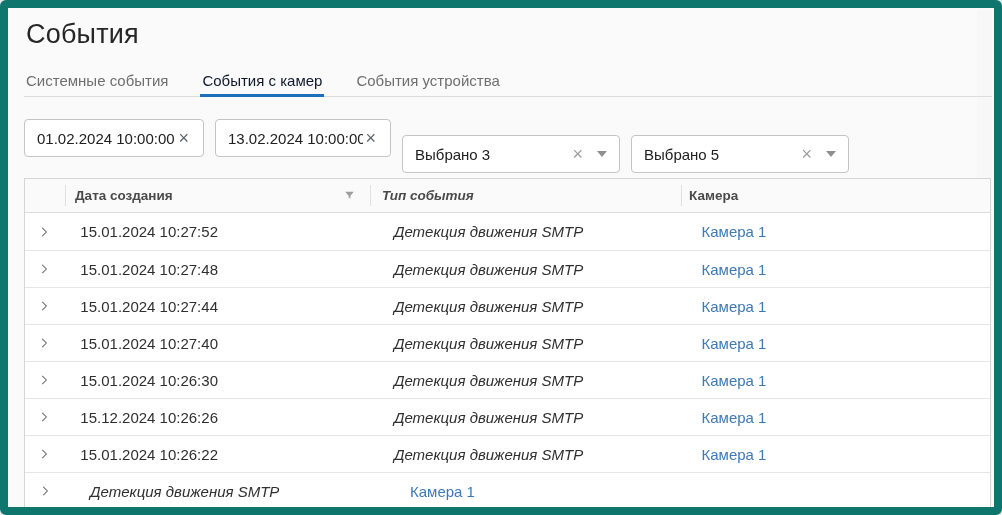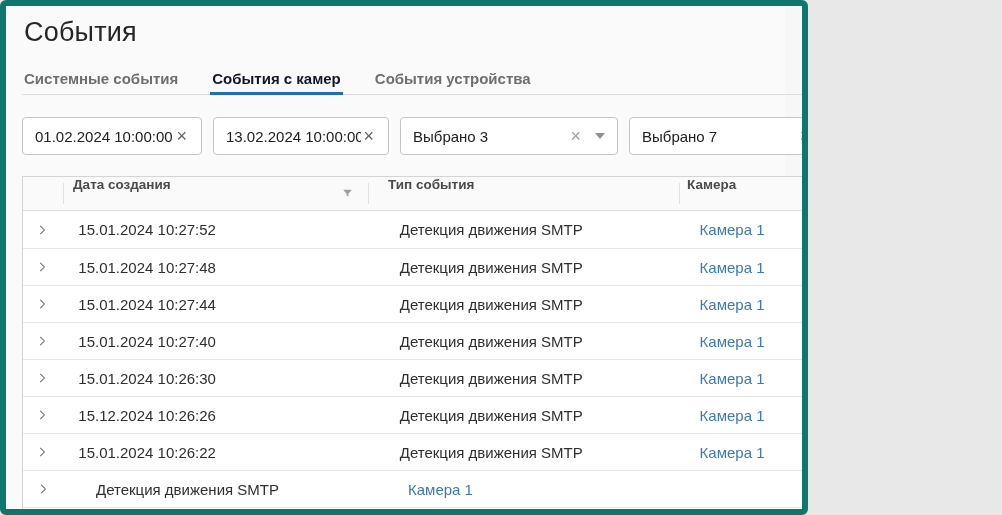--- a/index.html
+++ b/index.html
@@ -1,37 +1,37 @@
 <!DOCTYPE html>
 <html style="--accent: #1e6fba; --link: #3d79b5;"><head>
 <meta charset="utf-8">
 <style>
   * { margin:0; padding:0; box-sizing:border-box; }
   html,body { width:1002px; height:515px; background:#e8e8e8; }
   body { font-family:"Liberation Sans", sans-serif; }
 
   .frame {
-    position:relative; width:808px; height:515px;
-    background:#fafafa; border:6px solid #0f766e; border-radius:6px;
+    position:relative; width:1002px; height:515px;
+    background:#fafafa; border:8px solid #0f766e; border-radius:6px;
     overflow:hidden;
   }
 
   .scroll-strip {
     position:absolute; top:2px; bottom:2px; right:2px; width:15px;
     background:#f7f7f7; z-index:0;
   }
 
   .page-title {
     position:absolute; left:18px; top:11px;
     font-size:27px; font-weight:400; color:#262626; letter-spacing:.2px;
   }
 
   .tabs-bar {
     position:absolute; left:16px; top:59px; width:968px; height:30px;
-    display:flex; gap:30px; border-bottom:1px solid #dcdcdc; z-index:1;font-weight:bold;
+    display:flex; gap:30px; border-bottom:1px solid #dcdcdc; z-index:1;
   }
   .tab {
     position:relative; font-size:15px; color:#6f6f6f;
     line-height:28px; padding:0 2px; cursor:pointer; white-space:nowrap;
   }
   .tab.active { color:#0f172a; }
   .tab.active::after {
     content:""; position:absolute; left:0; right:0; bottom:-1px;
     height:3px; background:var(--accent,#1e6fba);
   }
@@ -41,48 +41,48 @@
     display:flex; gap:11px; z-index:1;
   }
   .filter-box {
     height:38px; background:#fff; border:1px solid #c4c4c4; border-radius:4px;
     display:flex; align-items:center; padding:14px 12px;
     font-size:15px; color:#212121; cursor:pointer;
   }
   .filter-box .value { flex:1; white-space:nowrap; overflow:hidden; }
   .w-date1 { width:180px; }
   .w-date2 { width:176px; }
-  .w-select { width:218px; }
+  .w-select { width:218px;margin-top:16px; }
   .clear-x {
     font-size:18px; line-height:1; color:#5f6368; padding:0 2px; cursor:pointer;
   }
   .clear-x.light { color:#9e9e9e; margin-right:12px; }
   .dd-arrow {
     width:0; height:0; border-left:5px solid transparent;
     border-right:5px solid transparent; border-top:6px solid #8f8f8f;
     cursor:pointer;
   }
 
   .etable {
     position:absolute; left:16px; top:170px; width:967px;
     background:#fff; border:1px solid #d5d5d5; z-index:1;
   }
   .thead {
     display:flex; align-items:center; height:34px; background:#fafafa;
     border-bottom:1px solid #dcdcdc;
     font-size:13.5px; font-weight:bold; color:#4a4a4a;
   }
-  .hc { position:relative; height:100%; display:flex; }
+  .hc { position:relative; height:100%; display:flex; align-items:center; }
   .hc + .hc::before {
     content:""; position:absolute; left:0; top:6px; bottom:6px;
     width:1px; background:#e0e0e0;
   }
   .col-chev { width:40px; justify-content:center; }
   .col-date { width:305px; padding-left:10px; }
-  .col-type { width:311px; padding-left:20px; }
+  .col-type { width:311px; padding-left:12px;font-style:italic; }
   .col-cam  { width:309px; padding-left:8px; }
 
   .funnel { margin-left:auto; margin-right:14px; display:flex; align-items:center; }
 
   .trow {
     display:flex; align-items:center; height:37px; background:#fff;
     font-size:15px; color:#2f2f2f;gap:13px;
   }
   .trow + .trow { border-top:1px solid #e6e6e6; }
   .tc { height:100%; display:flex; align-items:center; }
@@ -114,21 +114,21 @@
     <div class="filter-box w-date2">
       <span class="value">13.02.2024 10:00:00</span>
       <span class="clear-x">×</span>
     </div>
     <div class="filter-box w-select">
       <span class="value">Выбрано 3</span>
       <span class="clear-x light">×</span>
       <span class="dd-arrow"></span>
     </div>
     <div class="filter-box w-select">
-      <span class="value">Выбрано 7</span>
+      <span class="value">Выбрано 5</span>
       <span class="clear-x light">×</span>
       <span class="dd-arrow"></span>
     </div>
   </div>
 
   <div class="etable">
     <div class="thead">
       <div class="hc col-chev"></div>
       <div class="hc col-date">
         <span>Дата создания</span>

